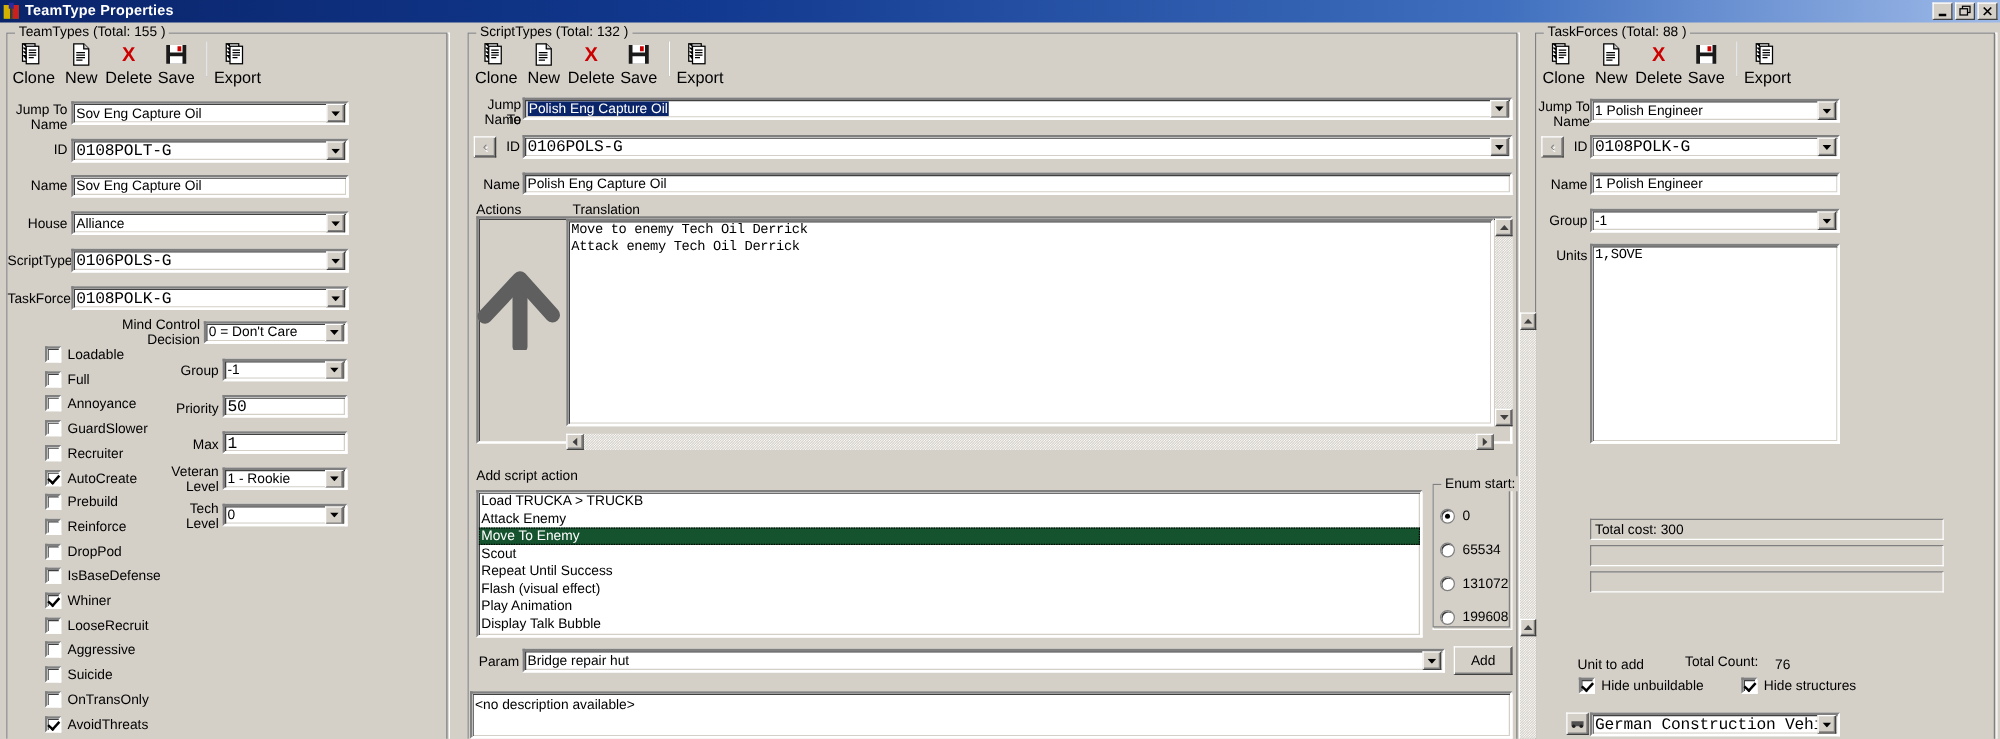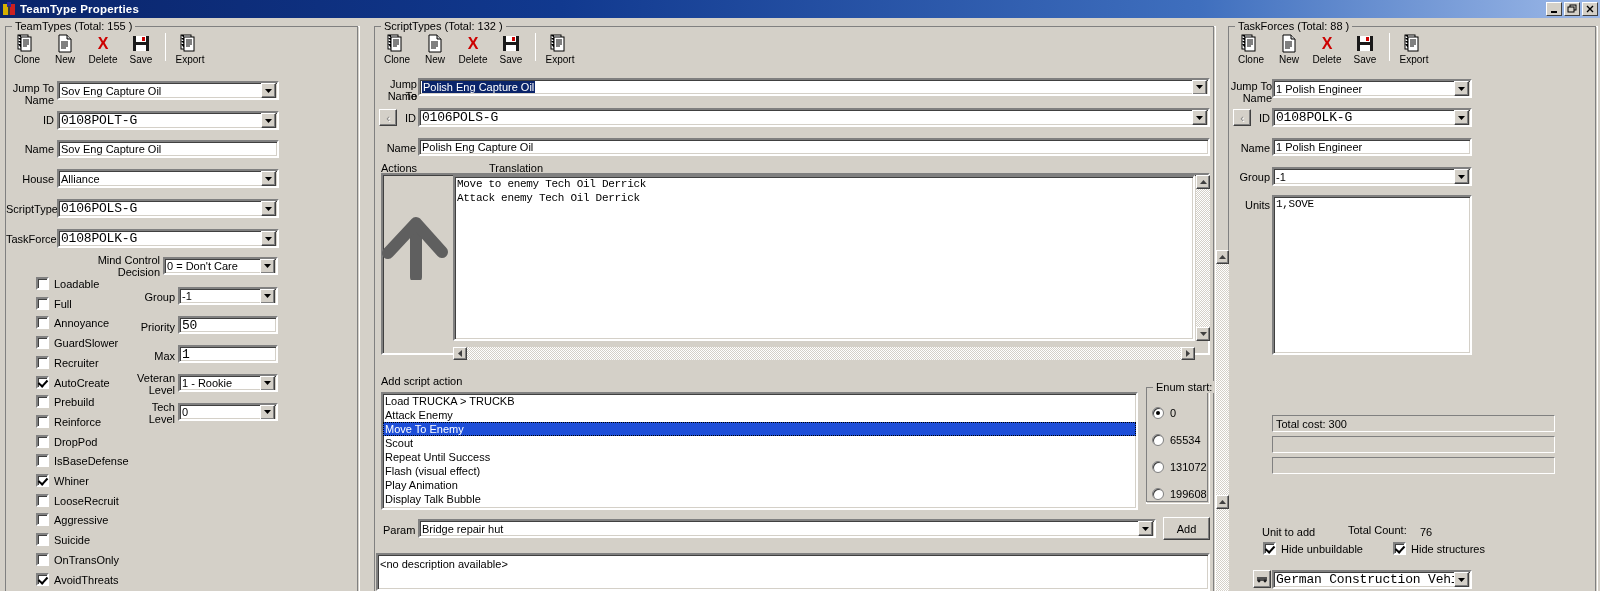--- a/index.html
+++ b/index.html
@@ -44,21 +44,21 @@
     position: absolute; top: -7px; left: 6px; background: #d4d0c8;
     padding: 0 3px; font-size: 11px; white-space: nowrap; z-index: 2;
   }
 
   
   .toolbar { position: absolute; display: flex; align-items: flex-start; }
   .tb-item {
     width: 38px; display: flex; flex-direction: column; align-items: center;
     padding-top: 2px; cursor: default;
   }
-  .tb-label { font-size: 10px; margin-top: 1px; }
+  .tb-label { font-size: 13px; margin-top: 1px; }
   .tb-ico { height: 20px; display: flex; align-items: center; justify-content: center; }
   .tb-sep { width: 1px; height: 28px; background: #808080; border-right: 1px solid #fff; margin: 2px 5px 0 5px; }
 
   
   .lbl { position: absolute; font-size: 11px; text-align: right; line-height: 12px; }
   .lbl.l { text-align: left; }
 
   .field {
     position: absolute; background: #fff;
     border: 2px solid; border-color: #808080 #ffffff #ffffff #808080;
@@ -111,21 +111,21 @@
   }
 
   
   .listbox {
     position: absolute; background: #fff;
     border: 2px solid; border-color: #808080 #ffffff #ffffff #808080;
     box-shadow: inset 1px 1px 0 #404040, inset -1px -1px 0 #d4d0c8;
     overflow: hidden;
   }
   .li { font-size: 11px; line-height: 14px; padding: 0 2px; white-space: nowrap; }
-  .li.sel { background: #1d4ed8; color: #fff; outline: 1px dotted #000; outline-offset: -1px; }
+  .li.sel { background: #14532d; color: #fff; outline: 1px dotted #000; outline-offset: -1px; }
   .li.mono { font-family: "Liberation Mono", monospace; letter-spacing: -0.3px; }
 
   
   .sb { position: absolute; background-color: #d4d0c8;
         background-image: linear-gradient(45deg,#ffffff 25%,transparent 25%,transparent 75%,#ffffff 75%),
                           linear-gradient(45deg,#ffffff 25%,transparent 25%,transparent 75%,#ffffff 75%);
         background-size: 2px 2px; background-position: 0 0, 1px 1px; }
   .sbbtn {
     position: absolute; background: #d4d0c8;
     border: 1px solid; border-color: #ffffff #404040 #404040 #ffffff;
@@ -505,21 +505,21 @@
         </svg>
     </span>
   </div>
 
   <div class="lbl" style="left:380px; top:142px; width:36px;">Name</div>
   <div class="field" style="left:418px; top:138px; width:792px; height:18px;">
     <span class="val">Polish Eng Capture Oil</span>
   </div>
 
   <div class="staticline" style="left:381px; top:162px;">Actions</div>
-  <div class="staticline" style="left:458px; top:162px;margin-left:31px;">Translation</div>
+  <div class="staticline" style="left:458px; top:162px;">Translation</div>
 
   <div class="listbox" style="left:381px; top:173px; width:829px; height:182px; background:#d4d0c8;"></div>
 
 
   <div class="listbox" style="left:453px; top:175px; width:742px; height:166px;">
     <div id="st-actions-trans">
         <div class="li mono">Move to enemy Tech Oil Derrick</div>
         <div class="li mono">Attack enemy Tech Oil Derrick</div>
       </div>
   </div>

